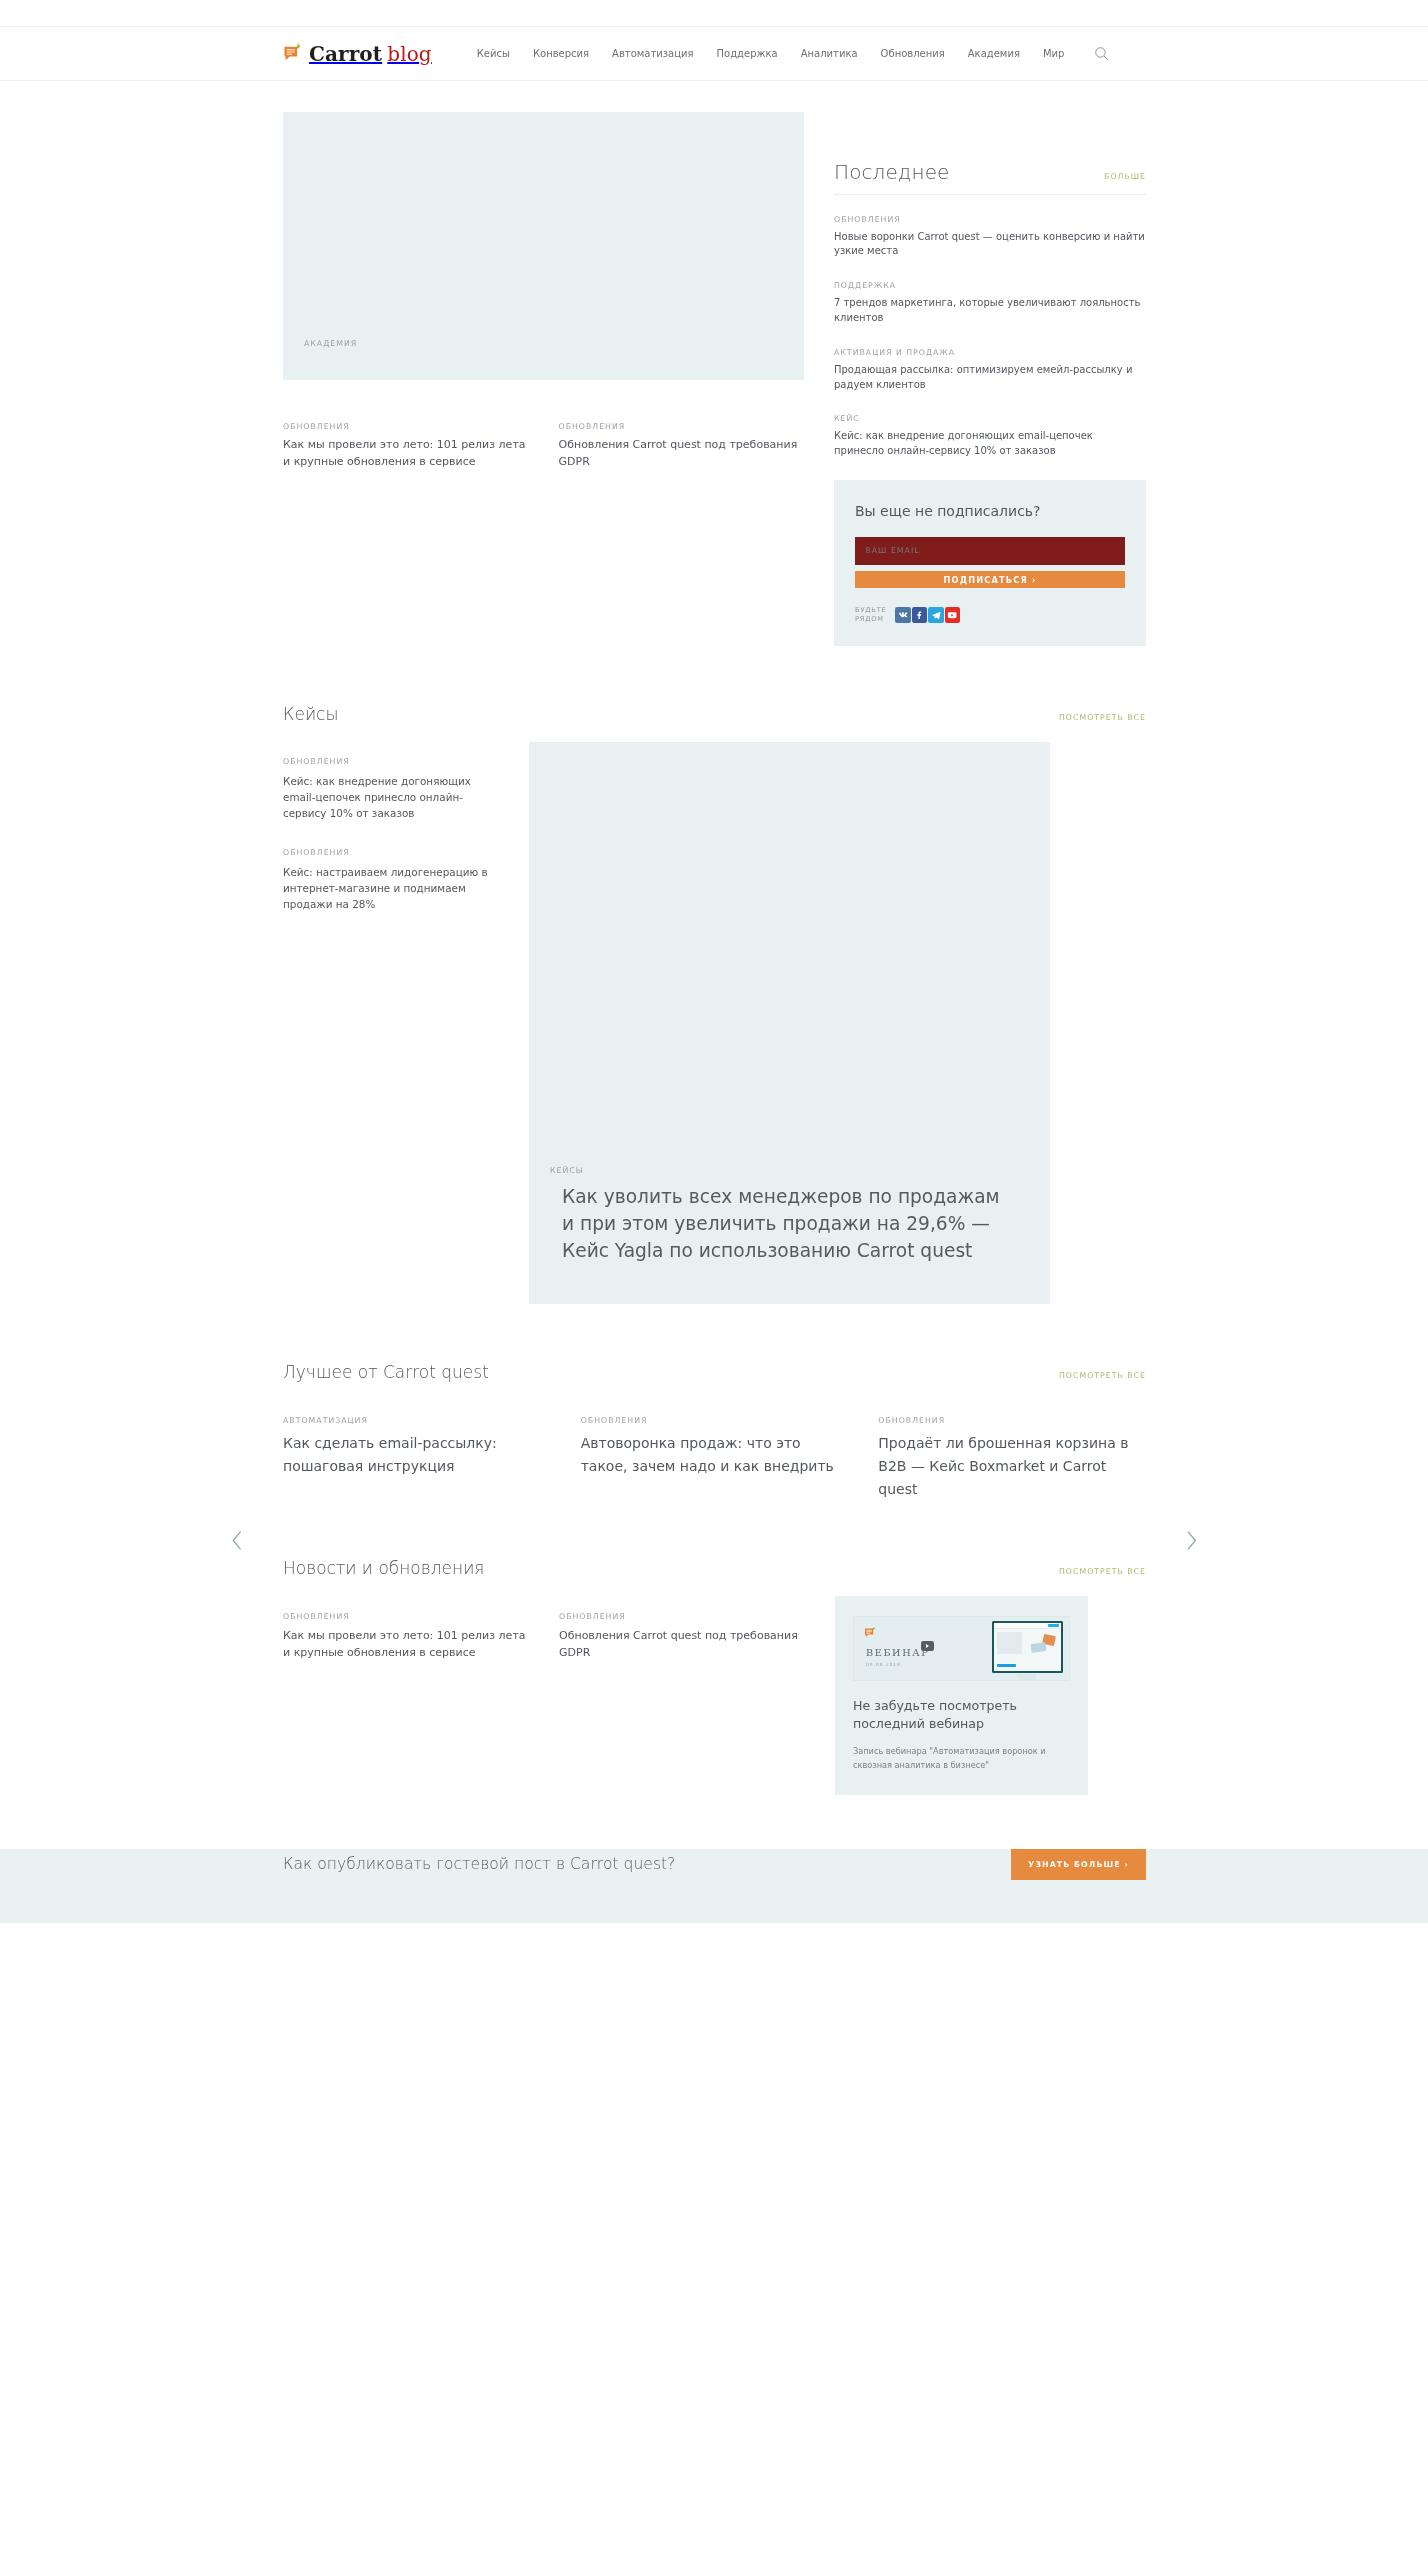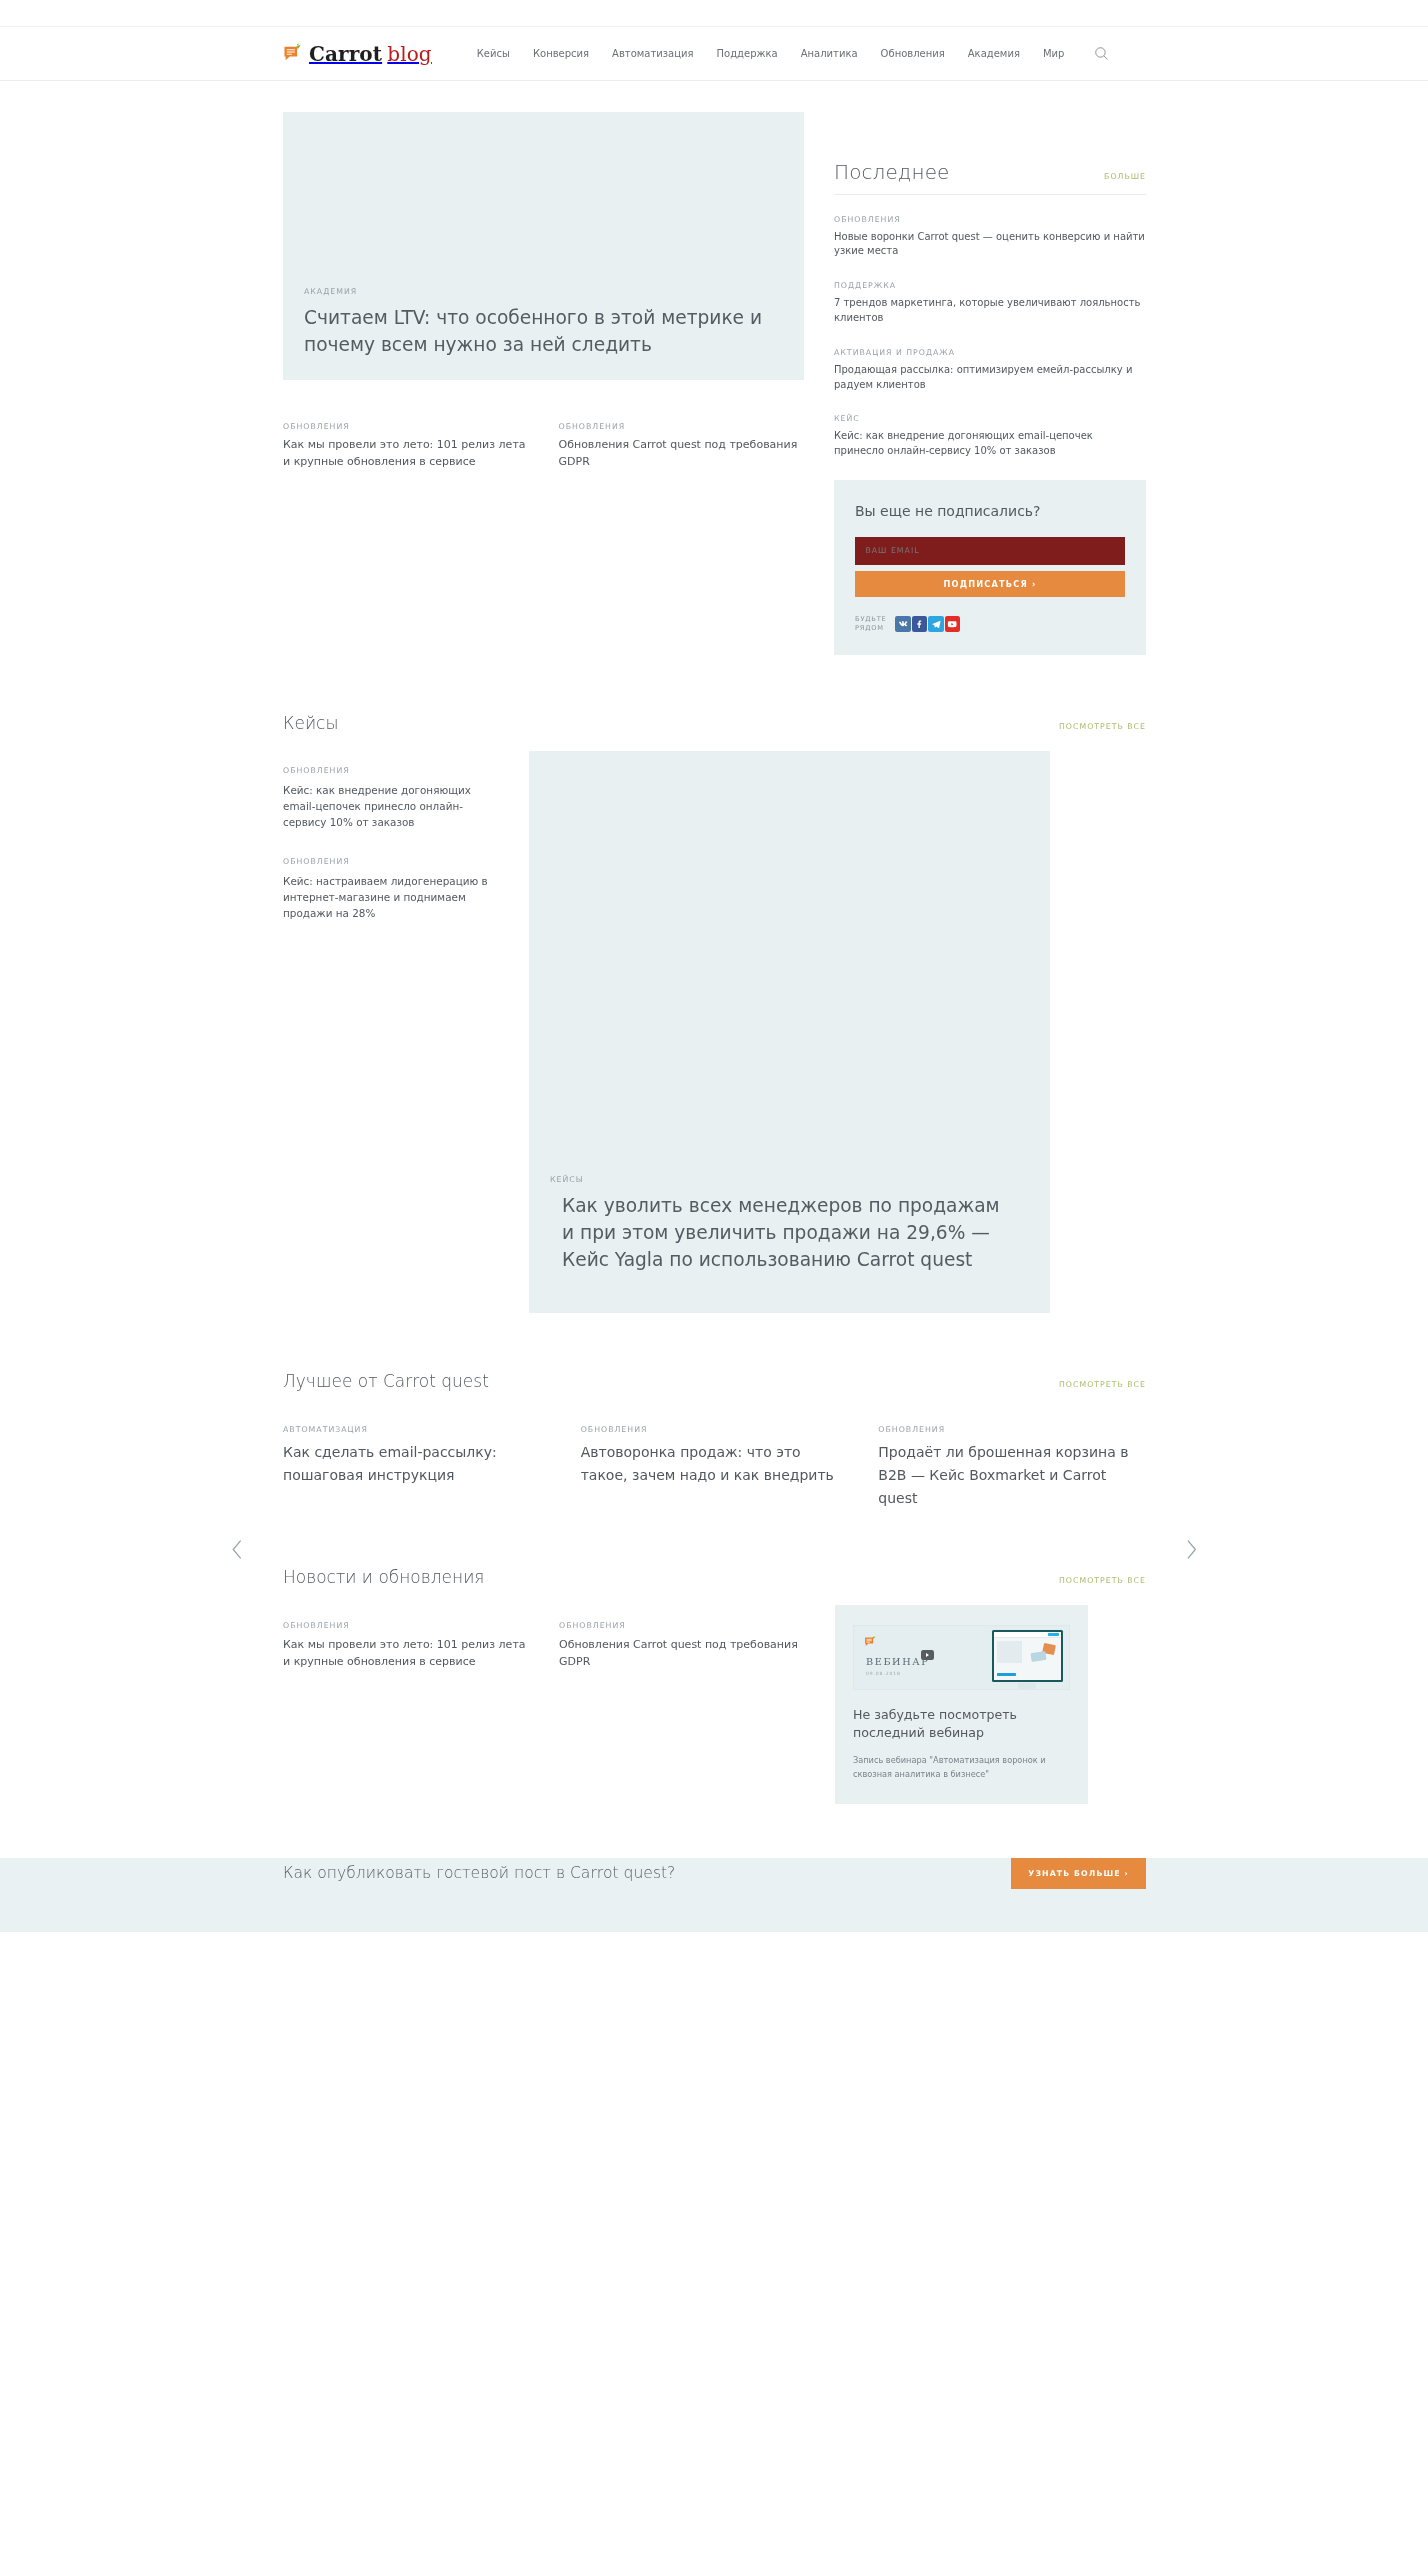--- a/index.html
+++ b/index.html
@@ -91,21 +91,21 @@
   .subscribe {
     margin-top: 21px; background: #e9f0f2; padding: 22px 21px 22px;
   }
   .subscribe h3 { font-size: 14px; font-weight: 400; color: #55595e; line-height:1.35; margin-bottom: 15.6px; }
   .email-input {
     width: 100%; height: 28px; border: 0; background: #7f1d1d; padding: 0 10.4px;
     font-size: 7.8px; letter-spacing: 1px; color: #8e9499; text-transform: uppercase;
     font-family: inherit; outline:none;
   }
   .subscribe-btn {
-    width: 100%; height: 26px; margin-top: 6.7px; border: 0; cursor: pointer;
+    width: 100%; height: 17px; margin-top: 6.7px; border: 0; cursor: pointer;
     background: #e58a3e; color: #fff; font-size: 8.2px; letter-spacing: 1.2px; font-weight: 700;
     text-transform: uppercase; font-family: inherit;
   }
   .social-row { display: flex; align-items: center; margin-top: 18px; gap: 1px; }
   .social-label {
     font-size: 6.7px; letter-spacing: 0.8px; color: #8e9499; text-transform: uppercase;
     line-height: 1.35; width: 39px;
   }
   .sicon { width: 15.6px; height: 15.6px; border-radius: 2.2px; display:flex; align-items:center; justify-content:center; cursor:pointer; }
   .sicon svg { display:block; }
@@ -248,21 +248,20 @@
 
 <div class="shell">
   <div class="page">
 
     <div class="topgrid">
 
       <div class="col-main">
         <div class="hero">
           <div class="hero-text">
             <div class="kicker">АКАДЕМИЯ</div>
-            <h2>Считаем LTV: что особенного в этой метрике и почему всем нужно за ней следить</h2>
           </div>
         </div>
 
         <div class="pair">
           <div class="card">
             <span class="thumb"></span>
             <div class="kicker">ОБНОВЛЕНИЯ</div>
             <h3>Как мы провели это лето: 101 релиз лета и крупные обновления в сервисе</h3>
           </div>
           <div class="card">

